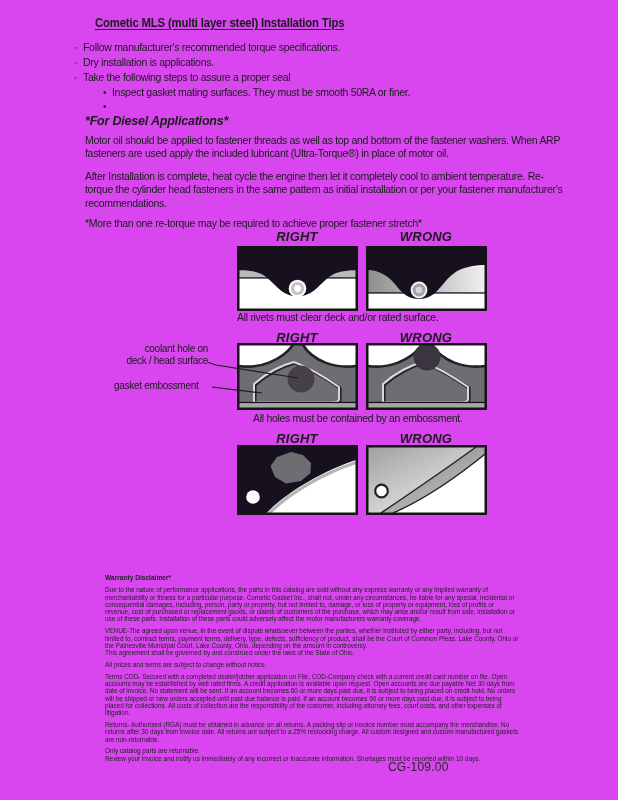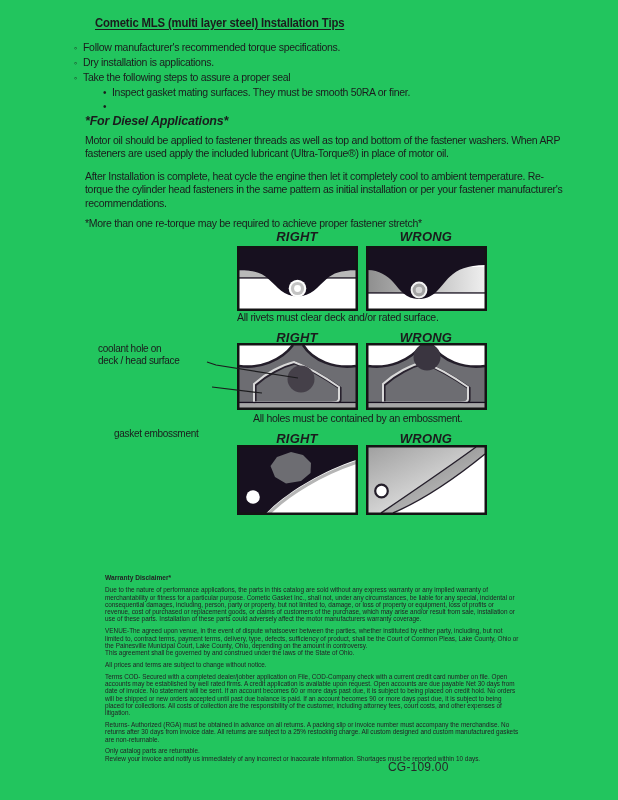--- a/index.html
+++ b/index.html
@@ -1,16 +1,16 @@
 <!DOCTYPE html>
 <html><head>
 <meta charset="utf-8">
 <style>
   html,body{margin:0;padding:0;background:#ffffff;}
-  .page{position:relative;width:618px;height:800px;background:#22c55e;overflow:hidden;
+  .page{position:relative;width:618px;height:800px;background:#d946ef;overflow:hidden;
         font-family:"Liberation Sans",sans-serif;color:#1b1b1d;}
 
   .title{position:absolute;left:95px;top:15px;margin:0;font-size:13.5px;font-weight:bold;
          letter-spacing:-0.2px;text-decoration:underline;text-underline-offset:2px;
          white-space:nowrap;transform:scaleX(0.84);transform-origin:left top;}
 
   .tips{position:absolute;left:74px;top:40px;font-size:10.5px;letter-spacing:-0.3px;
         line-height:14px;white-space:nowrap;}
   .tips .row{display:flex;align-items:baseline;}
   .tips .mk{width:9px;flex:none;font-size:9px;}
@@ -30,22 +30,22 @@
   .bxr1{left:237px;top:246px;} .bxw1{left:366px;top:246px;}
   .bxr2{left:237px;top:343px;} .bxw2{left:366px;top:343px;}
   .bxr3{left:237px;top:445px;} .bxw3{left:366px;top:445px;}
 
   .cap{position:absolute;font-size:10.5px;letter-spacing:-0.3px;line-height:11.5px;}
   .cap1{left:237px;top:312px;}
   .cap2{left:253px;top:413px;}
   .cap3{left:237px;top:517px;width:225px;}
 
   .lab{position:absolute;font-size:10px;letter-spacing:-0.3px;line-height:12px;}
-  .labc{left:98px;top:343px;width:110px;text-align:left;}
-  .labe{left:114px;top:380px;margin-top:48px;}
+  .labc{left:98px;top:343px;width:110px;text-align:right;}
+  .labe{left:114px;top:380px;}
   .leads{position:absolute;left:110px;top:338px;pointer-events:none;}
 
   .legal{position:absolute;left:105px;top:574px;width:414px;font-size:6.4px;line-height:7.3px;color:#232325;}
   .legal .lh{font-weight:bold;font-size:6.6px;margin:0 0 5px 0;}
   .legal p{margin:0;}
   .legal p.gap{margin-top:4.5px;}
 
   .footer{position:absolute;left:388px;top:760px;font-size:12px;letter-spacing:0.2px;color:#272729;}
 </style>
 </head>

